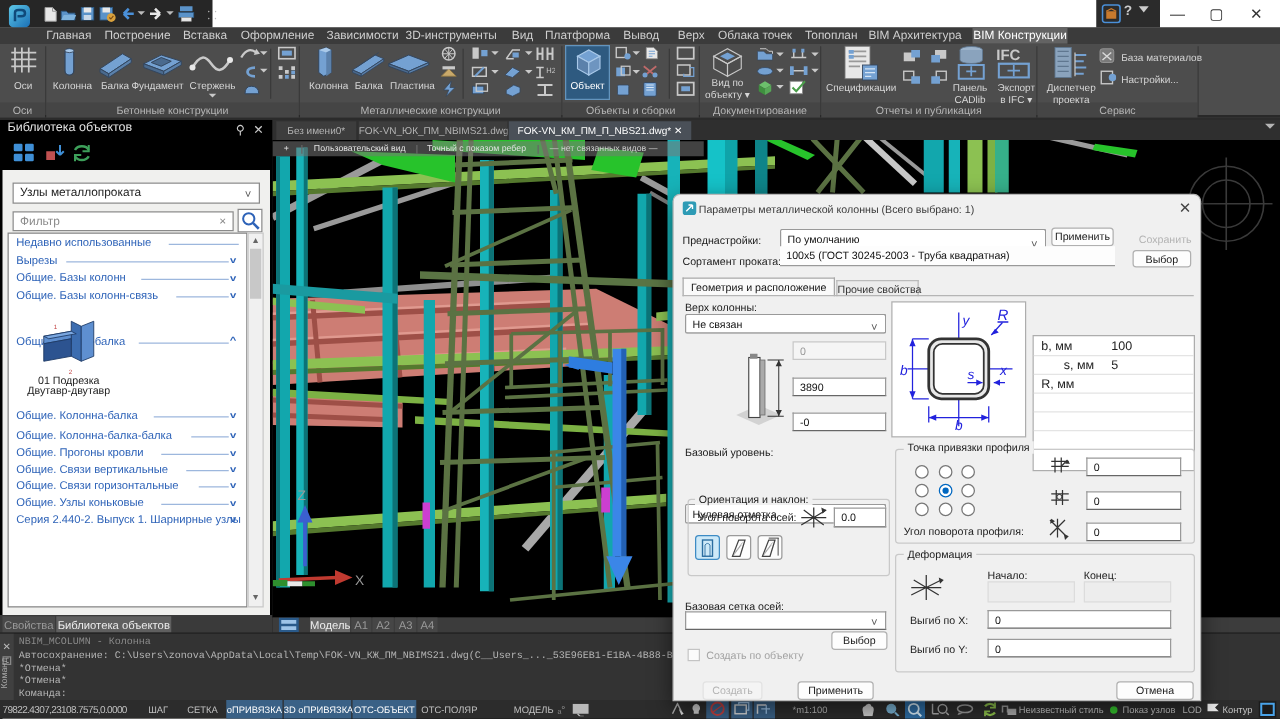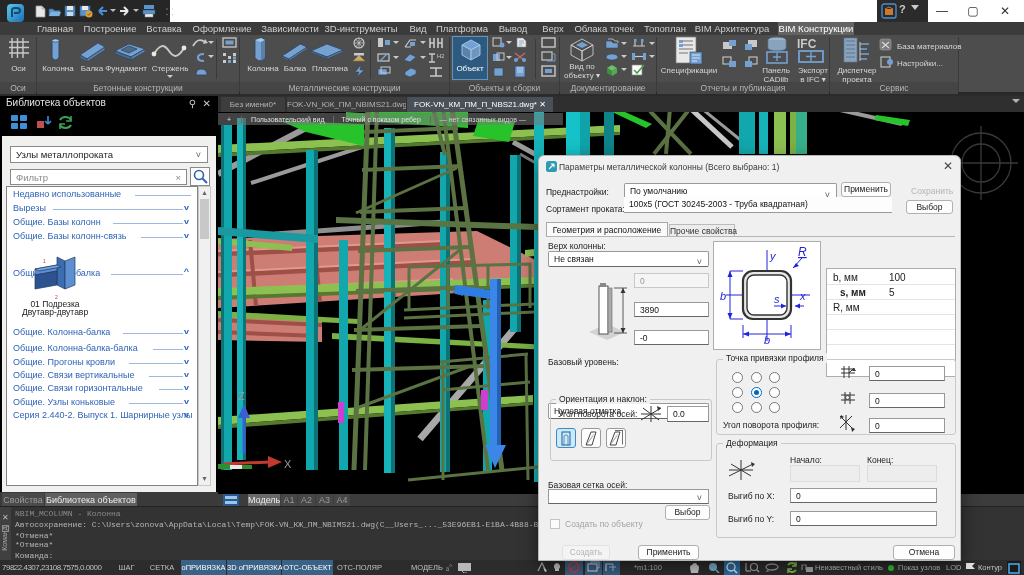--- a/index.html
+++ b/index.html
@@ -883,21 +883,21 @@
             <text x="6" y="58">b</text>
             <text x="50" y="102">b</text>
             <text x="60" y="61">s</text>
           </g>
         <text x="84" y="14" font-size="12" fill="#2222dd" font-style="italic" text-decoration="underline">R</text>
       </svg>
     </div>
     <div class="abs" style="left:287px;top:85px;width:130px;height:109px;background:#fff;border:1px solid #adadad;font-size:10px;color:#222;margin-top:27px;">
       <div style="position:absolute;left:6px;top:3px;">b, мм</div>
         <div style="position:absolute;left:62px;top:3px;">100</div>
-      <div style="position:absolute;left:13px;top:18px;font-weight:bold;">s, мм</div>
+      <div style="position:absolute;left:24px;top:18px;">s, мм</div>
         <div style="position:absolute;left:62px;top:18px;">5</div>
       <div style="position:absolute;left:6px;top:33px;">R, мм</div>
       <div style="position:absolute;left:0;top:15px;width:128px;height:1px;background:#e4e4e4;"></div>
       <div style="position:absolute;left:0;top:30px;width:128px;height:1px;background:#e4e4e4;"></div>
       <div style="position:absolute;left:0;top:45px;width:128px;height:1px;background:#e4e4e4;"></div>
       <div style="position:absolute;left:0;top:60px;width:128px;height:1px;background:#e4e4e4;"></div>
       <div style="position:absolute;left:0;top:75px;width:128px;height:1px;background:#e4e4e4;"></div>
       <div style="position:absolute;left:0;top:90px;width:128px;height:1px;background:#e4e4e4;"></div>
     </div>
 

